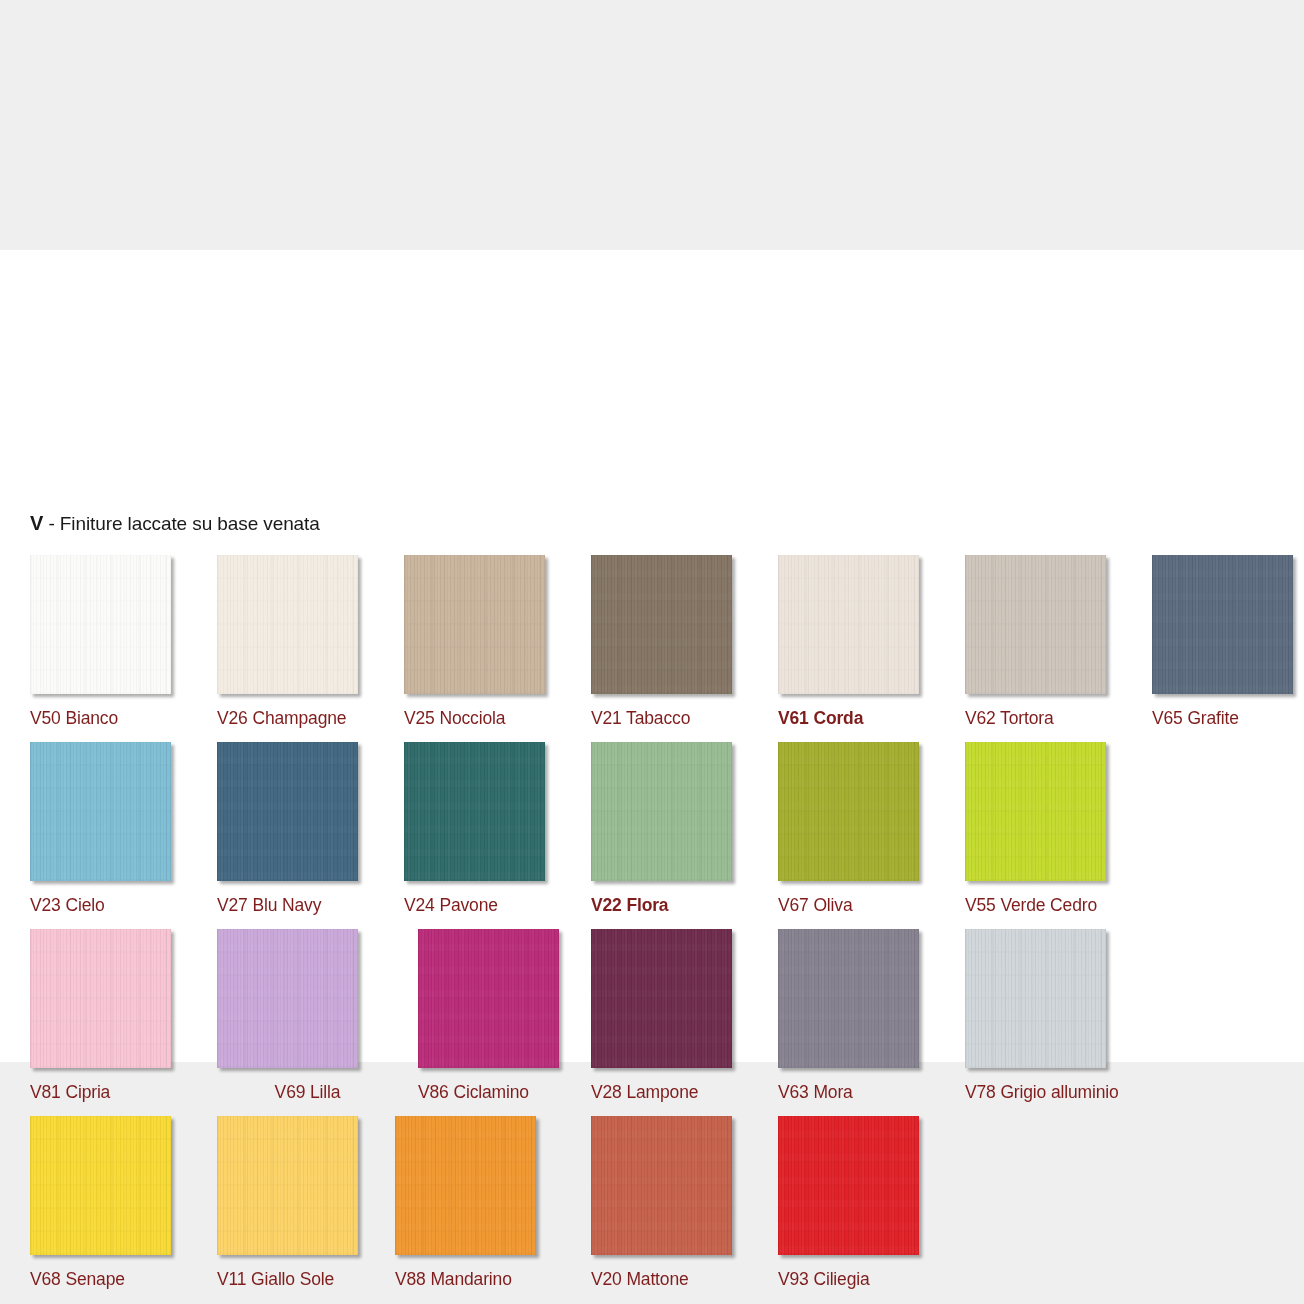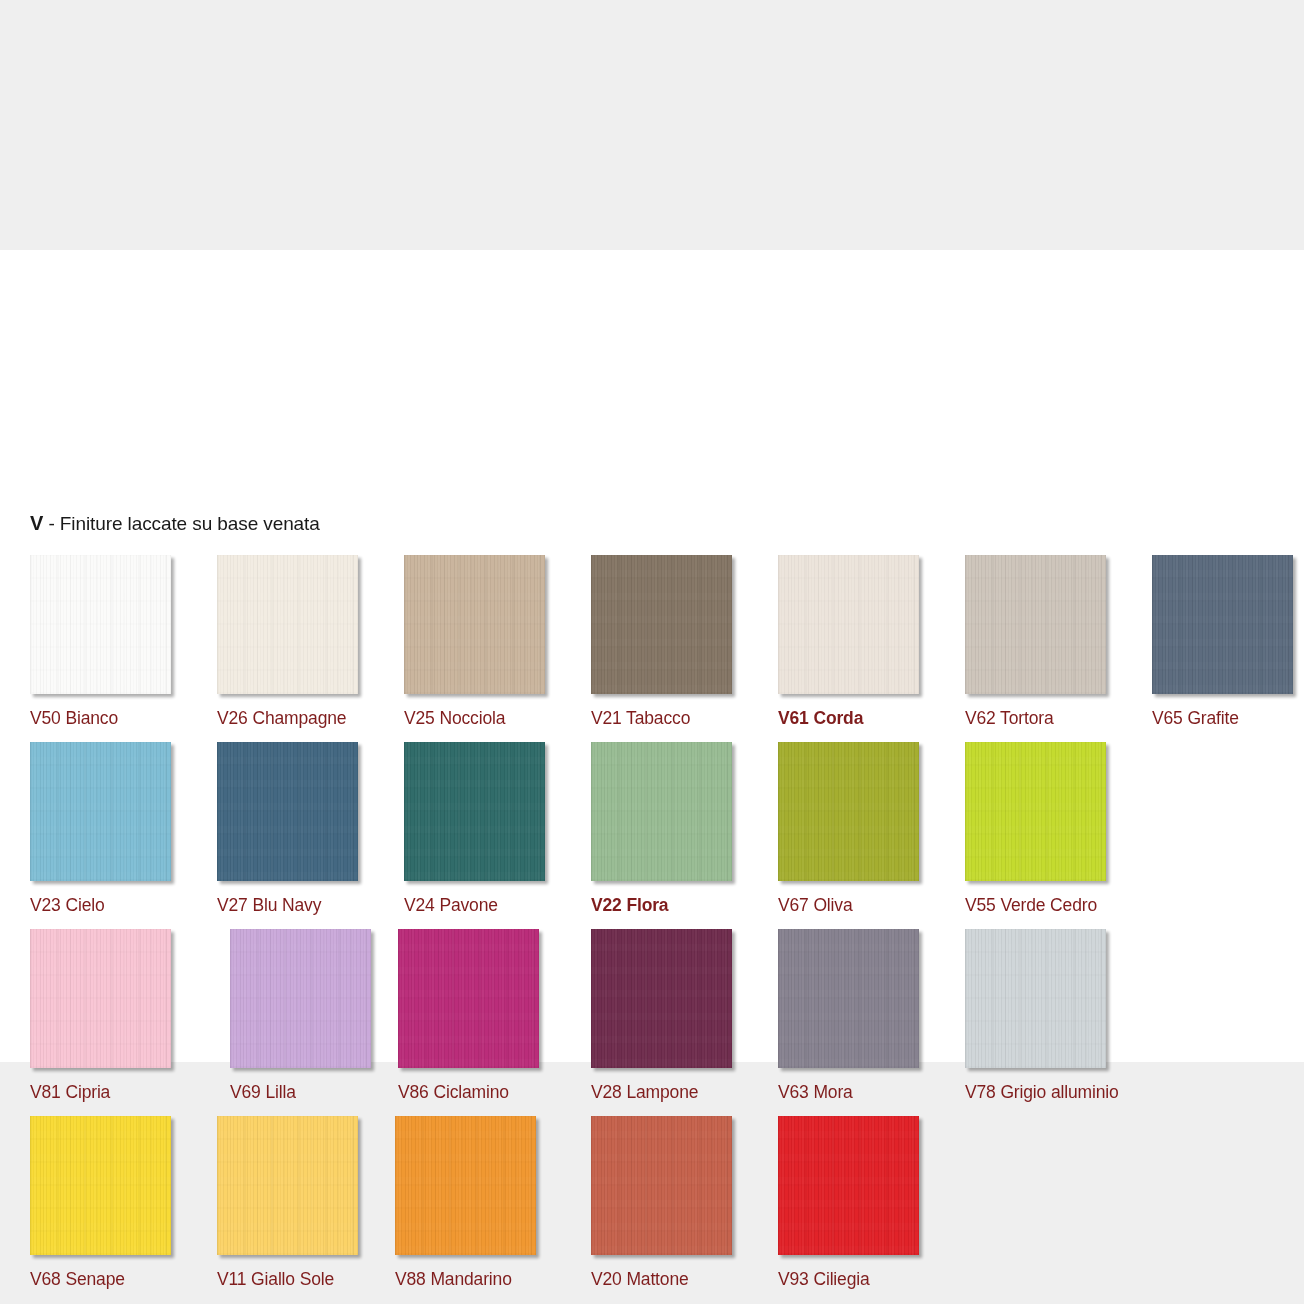--- a/index.html
+++ b/index.html
@@ -243,29 +243,29 @@
         </div>
         <div class="row">
           <div class="cell" style="left: 0px;">
             <div class="swatch-wrap">
               <div class="swatch" style="background: rgb(248, 196, 211);">
                 <div class="grain"></div>
               </div>
             </div>
             <div class="swatch-label">V81 Cipria</div>
           </div>
-          <div class="cell" style="left: 200px;">
+          <div class="cell" style="left: 187px; text-align: center;">
             <div class="swatch-wrap">
               <div class="swatch" style="background: rgb(201, 168, 217);">
                 <div class="grain"></div>
               </div>
             </div>
             <div class="swatch-label">V69 Lilla</div>
           </div>
-          <div class="cell" style="left: 368px;">
+          <div class="cell" style="left: 388px;">
             <div class="swatch-wrap">
               <div class="swatch" style="background: rgb(185, 42, 120);">
                 <div class="grain"></div>
               </div>
             </div>
             <div class="swatch-label">V86 Ciclamino</div>
           </div>
           <div class="cell" style="left: 561px;">
             <div class="swatch-wrap">
               <div class="swatch" style="background: rgb(110, 43, 76);">

